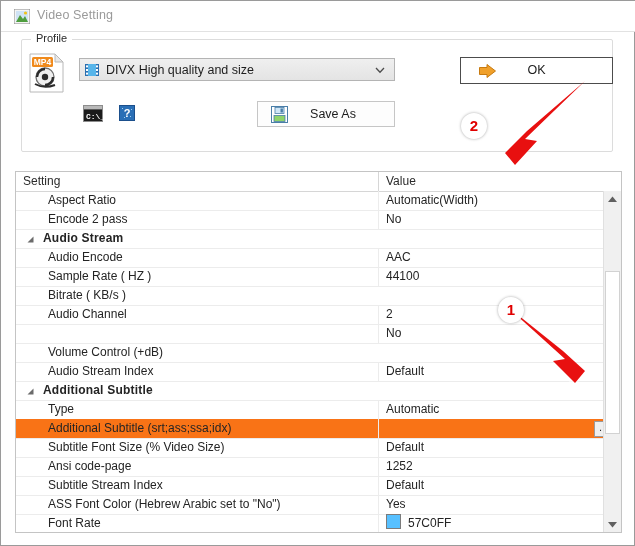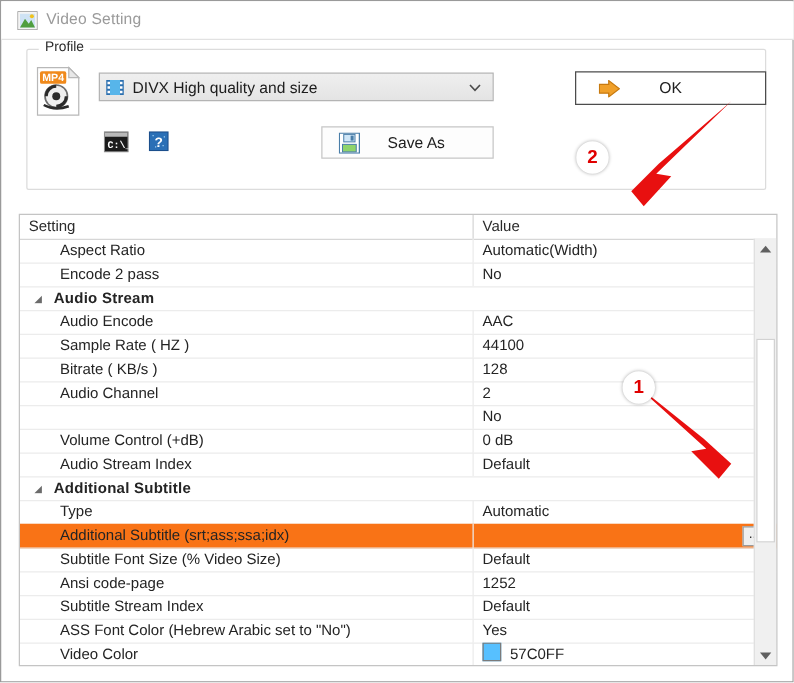--- a/index.html
+++ b/index.html
@@ -408,32 +408,30 @@
         <div class="row" style="top: 57px;">
           <div class="row-name">Audio Encode</div>
           <div class="row-val">AAC</div>
         </div>
         <div class="row" style="top: 76px;">
           <div class="row-name">Sample Rate ( HZ )</div>
           <div class="row-val">44100</div>
         </div>
         <div class="row" style="top: 95px;">
           <div class="row-name">Bitrate ( KB/s )</div>
-          <div class="row-val">128</div>
         </div>
         <div class="row" style="top: 114px;">
           <div class="row-name">Audio Channel</div>
           <div class="row-val">2</div>
         </div>
         <div class="row" style="top: 133px;">
           <div class="row-val">No</div>
         </div>
         <div class="row" style="top: 152px;">
           <div class="row-name">Volume Control (+dB)</div>
-          <div class="row-val">0 dB</div>
         </div>
         <div class="row" style="top: 171px;">
           <div class="row-name">Audio Stream Index</div>
           <div class="row-val">Default</div>
         </div>
         <div class="row group" style="top: 190px;">
           <svg class="tri" viewBox="0 0 7 7">
             <polygon points="6.5,0.5 6.5,6.5 0.5,6.5" fill="#6b6b6b"></polygon>
           </svg>
           <div class="row-name">Additional Subtitle</div>
@@ -458,21 +456,21 @@
         </div>
         <div class="row" style="top: 285px;">
           <div class="row-name">Subtitle Stream Index</div>
           <div class="row-val">Default</div>
         </div>
         <div class="row" style="top: 304px;">
           <div class="row-name">ASS Font Color (Hebrew Arabic set to "No")</div>
           <div class="row-val">Yes</div>
         </div>
         <div class="row" style="top: 323px;">
-          <div class="row-name">Video Color</div>
+          <div class="row-name">Font Rate</div>
           <div class="row-val"><span class="swatch" style="background: rgb(87, 192, 255);"></span><span>57C0FF</span></div>
         </div>
       </div>
 
     <div class="vsb">
       <div class="vsb-btn vsb-up">
         <svg width="17" height="17" viewBox="0 0 17 17">
           <polygon points="8.5,5.5 13,11 4,11" fill="#606060"></polygon>
         </svg>
       </div>

